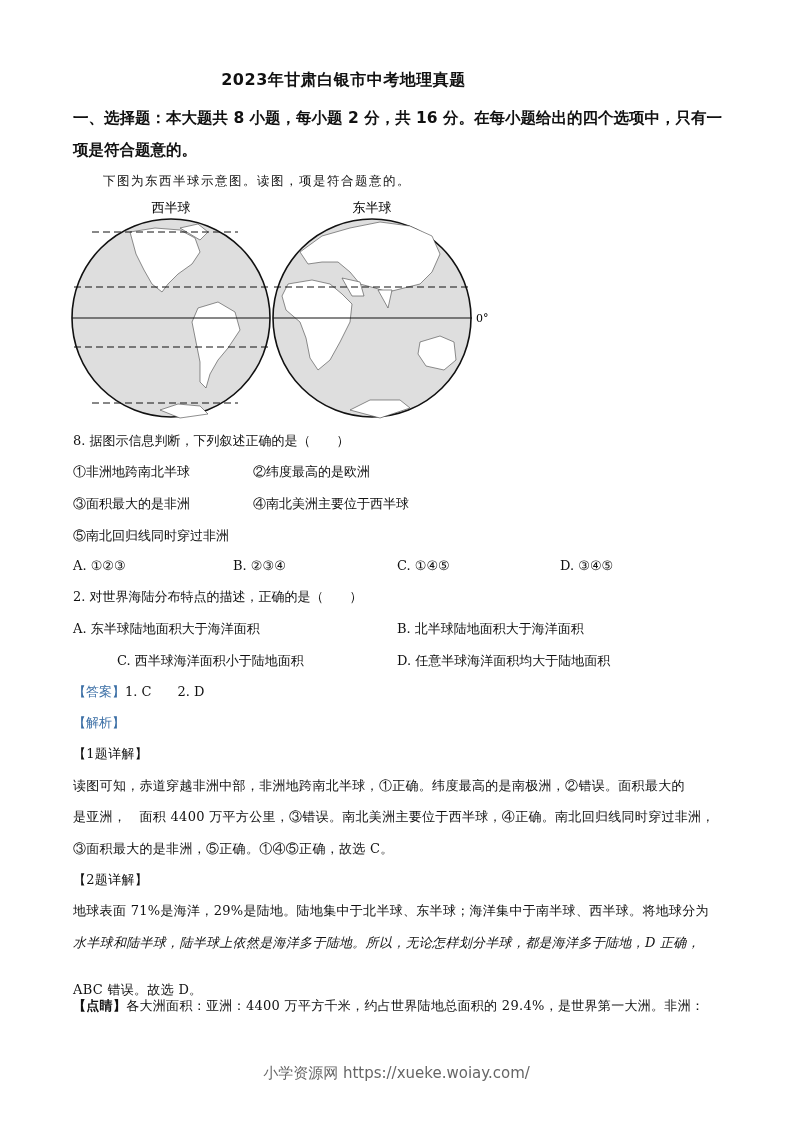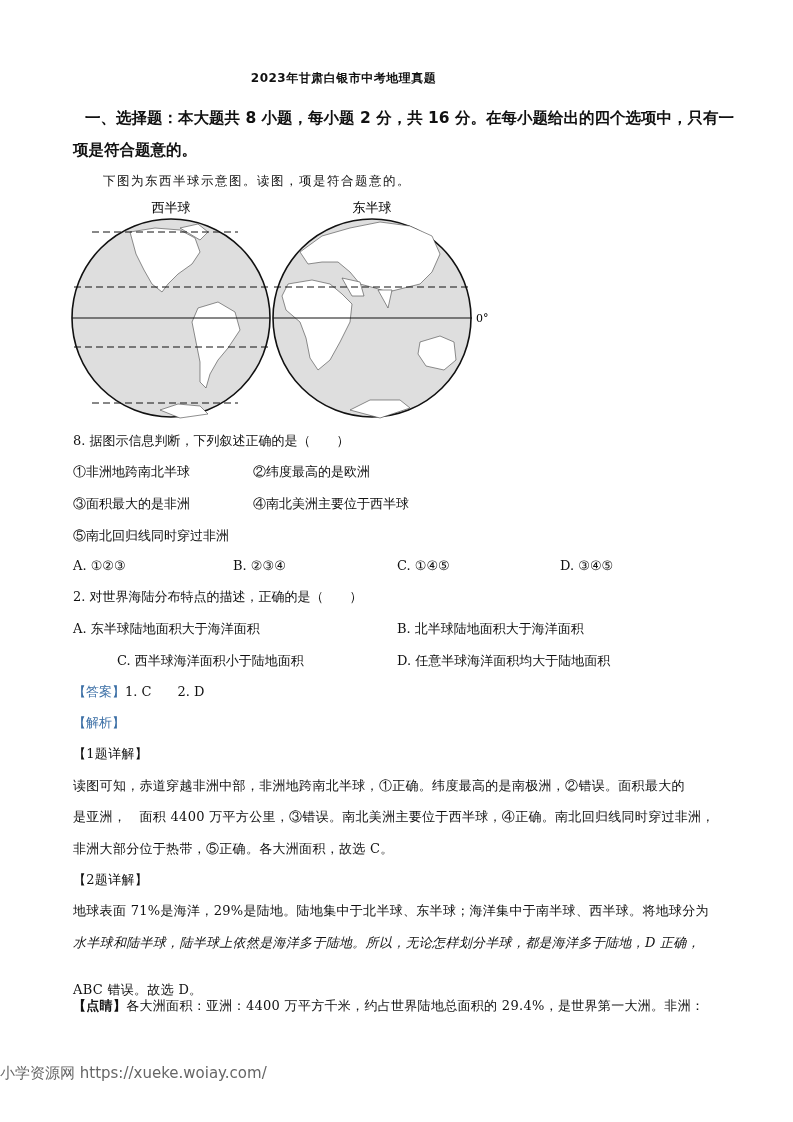--- a/index.html
+++ b/index.html
@@ -1,34 +1,34 @@
 <!DOCTYPE html>
 <html><head>
   <meta charset="utf-8">
   <style>
     html, body { margin:0; padding:0; background:#ffffff; }
     body { width:793px; height:1122px; position:relative; overflow:hidden;
       font-family: "DejaVu Serif", "Liberation Serif", serif; color:#111; }
     .abs { position:absolute; white-space:nowrap; }
-    .title { left:0; width:687px; top:70px; text-align:center; font-size:12px; font-weight:bold;
+    .title { left:0; width:687px; top:70px; text-align:center; font-size:16px; font-weight:bold;
       font-family:"DejaVu Sans", "Liberation Sans", sans-serif; letter-spacing:0.5px; }
     .section { left:73px; font-size:15.5px; font-weight:bold; font-family:"DejaVu Sans","Liberation Sans",sans-serif; }
     .intro { left:103px; top:173px; font-size:12.5px; letter-spacing:1.5px; }
     .q { font-size:13px; }
     .bl { color:#3a6ea5; }
     .para { font-size:13px; letter-spacing:0.3px; }
-    .footer { left:0; width:793px; top:1064px; text-align:left; font-size:15px; color:#666;
+    .footer { left:0; width:793px; top:1064px; text-align:center; font-size:15px; color:#666;
       font-family:"DejaVu Sans","Liberation Sans",sans-serif; }
     svg { position:absolute; left:60px; top:192px; }
   </style>
 </head>
 <body>
 
 <div class="abs title">2023年甘肃白银市中考地理真题</div>
-<div class="abs section" style="top:108px;margin-left:12px;">一、选择题：本大题共 8 小题，每小题 2 分，共 16 分。在每小题给出的四个选项中，只有一</div>
+<div class="abs section" style="top:108px;">一、选择题：本大题共 8 小题，每小题 2 分，共 16 分。在每小题给出的四个选项中，只有一</div>
 <div class="abs section" style="top:140px;">项是符合题意的。</div>
 <div class="abs intro">下图为东西半球示意图。读图，项是符合题意的。</div>
 
 <svg width="440" height="236" viewBox="0 0 440 236">
   <text x="111" y="20" font-size="13" text-anchor="middle" font-family="DejaVu Serif, serif">西半球</text>
   <text x="312" y="20" font-size="13" text-anchor="middle" font-family="DejaVu Serif, serif">东半球</text>
 
   <g>
     <circle cx="111" cy="126" r="99" fill="#dedede" stroke="#111" stroke-width="1.6"></circle>
 
@@ -82,21 +82,21 @@
 <div class="abs q" style="left:397px; top:652px;">D.  任意半球海洋面积均大于陆地面积</div>
 
 <div class="abs q" style="left:73px; top:683px;">
   <span class="bl">【答案】</span><span>1. C　　2. D</span>
 </div>
 <div class="abs q bl" style="left:73px; top:714px;">【解析】</div>
 
 <div class="abs para" style="left:73px; top:745px;">【1题详解】</div>
 <div class="abs para" style="left:73px; top:777px;">读图可知，赤道穿越非洲中部，非洲地跨南北半球，①正确。纬度最高的是南极洲，②错误。面积最大的</div>
 <div class="abs para" style="left:73px; top:808px;">是亚洲，　面积 4400 万平方公里，③错误。南北美洲主要位于西半球，④正确。南北回归线同时穿过非洲，</div>
-<div class="abs para" style="left:73px; top:840px;">非洲大部分位于热带，⑤正确。各大洲面积，故选 C。</div>
+<div class="abs para" style="left:73px; top:840px;">③面积最大的是非洲，⑤正确。①④⑤正确，故选 C。</div>
 
 <div class="abs para" style="left:73px; top:871px;">【2题详解】</div>
 <div class="abs para" style="left:73px; top:902px;">地球表面 71%是海洋，29%是陆地。陆地集中于北半球、东半球；海洋集中于南半球、西半球。将地球分为</div>
 <div class="abs para" style="left:73px; top:934px;font-style:italic;">水半球和陆半球，陆半球上依然是海洋多于陆地。所以，无论怎样划分半球，都是海洋多于陆地，D 正确，</div>
 <div class="abs para" style="left:73px; top:981px;text-align:center;">ABC 错误。故选 D。</div>
 
 <div class="abs para" style="left:73px; top:997px;">
   <span style="font-weight:bold;">【点睛】</span><span>各大洲面积：亚洲：4400 万平方千米，约占世界陆地总面积的 29.4%，是世界第一大洲。非洲：</span>
 </div>
 

